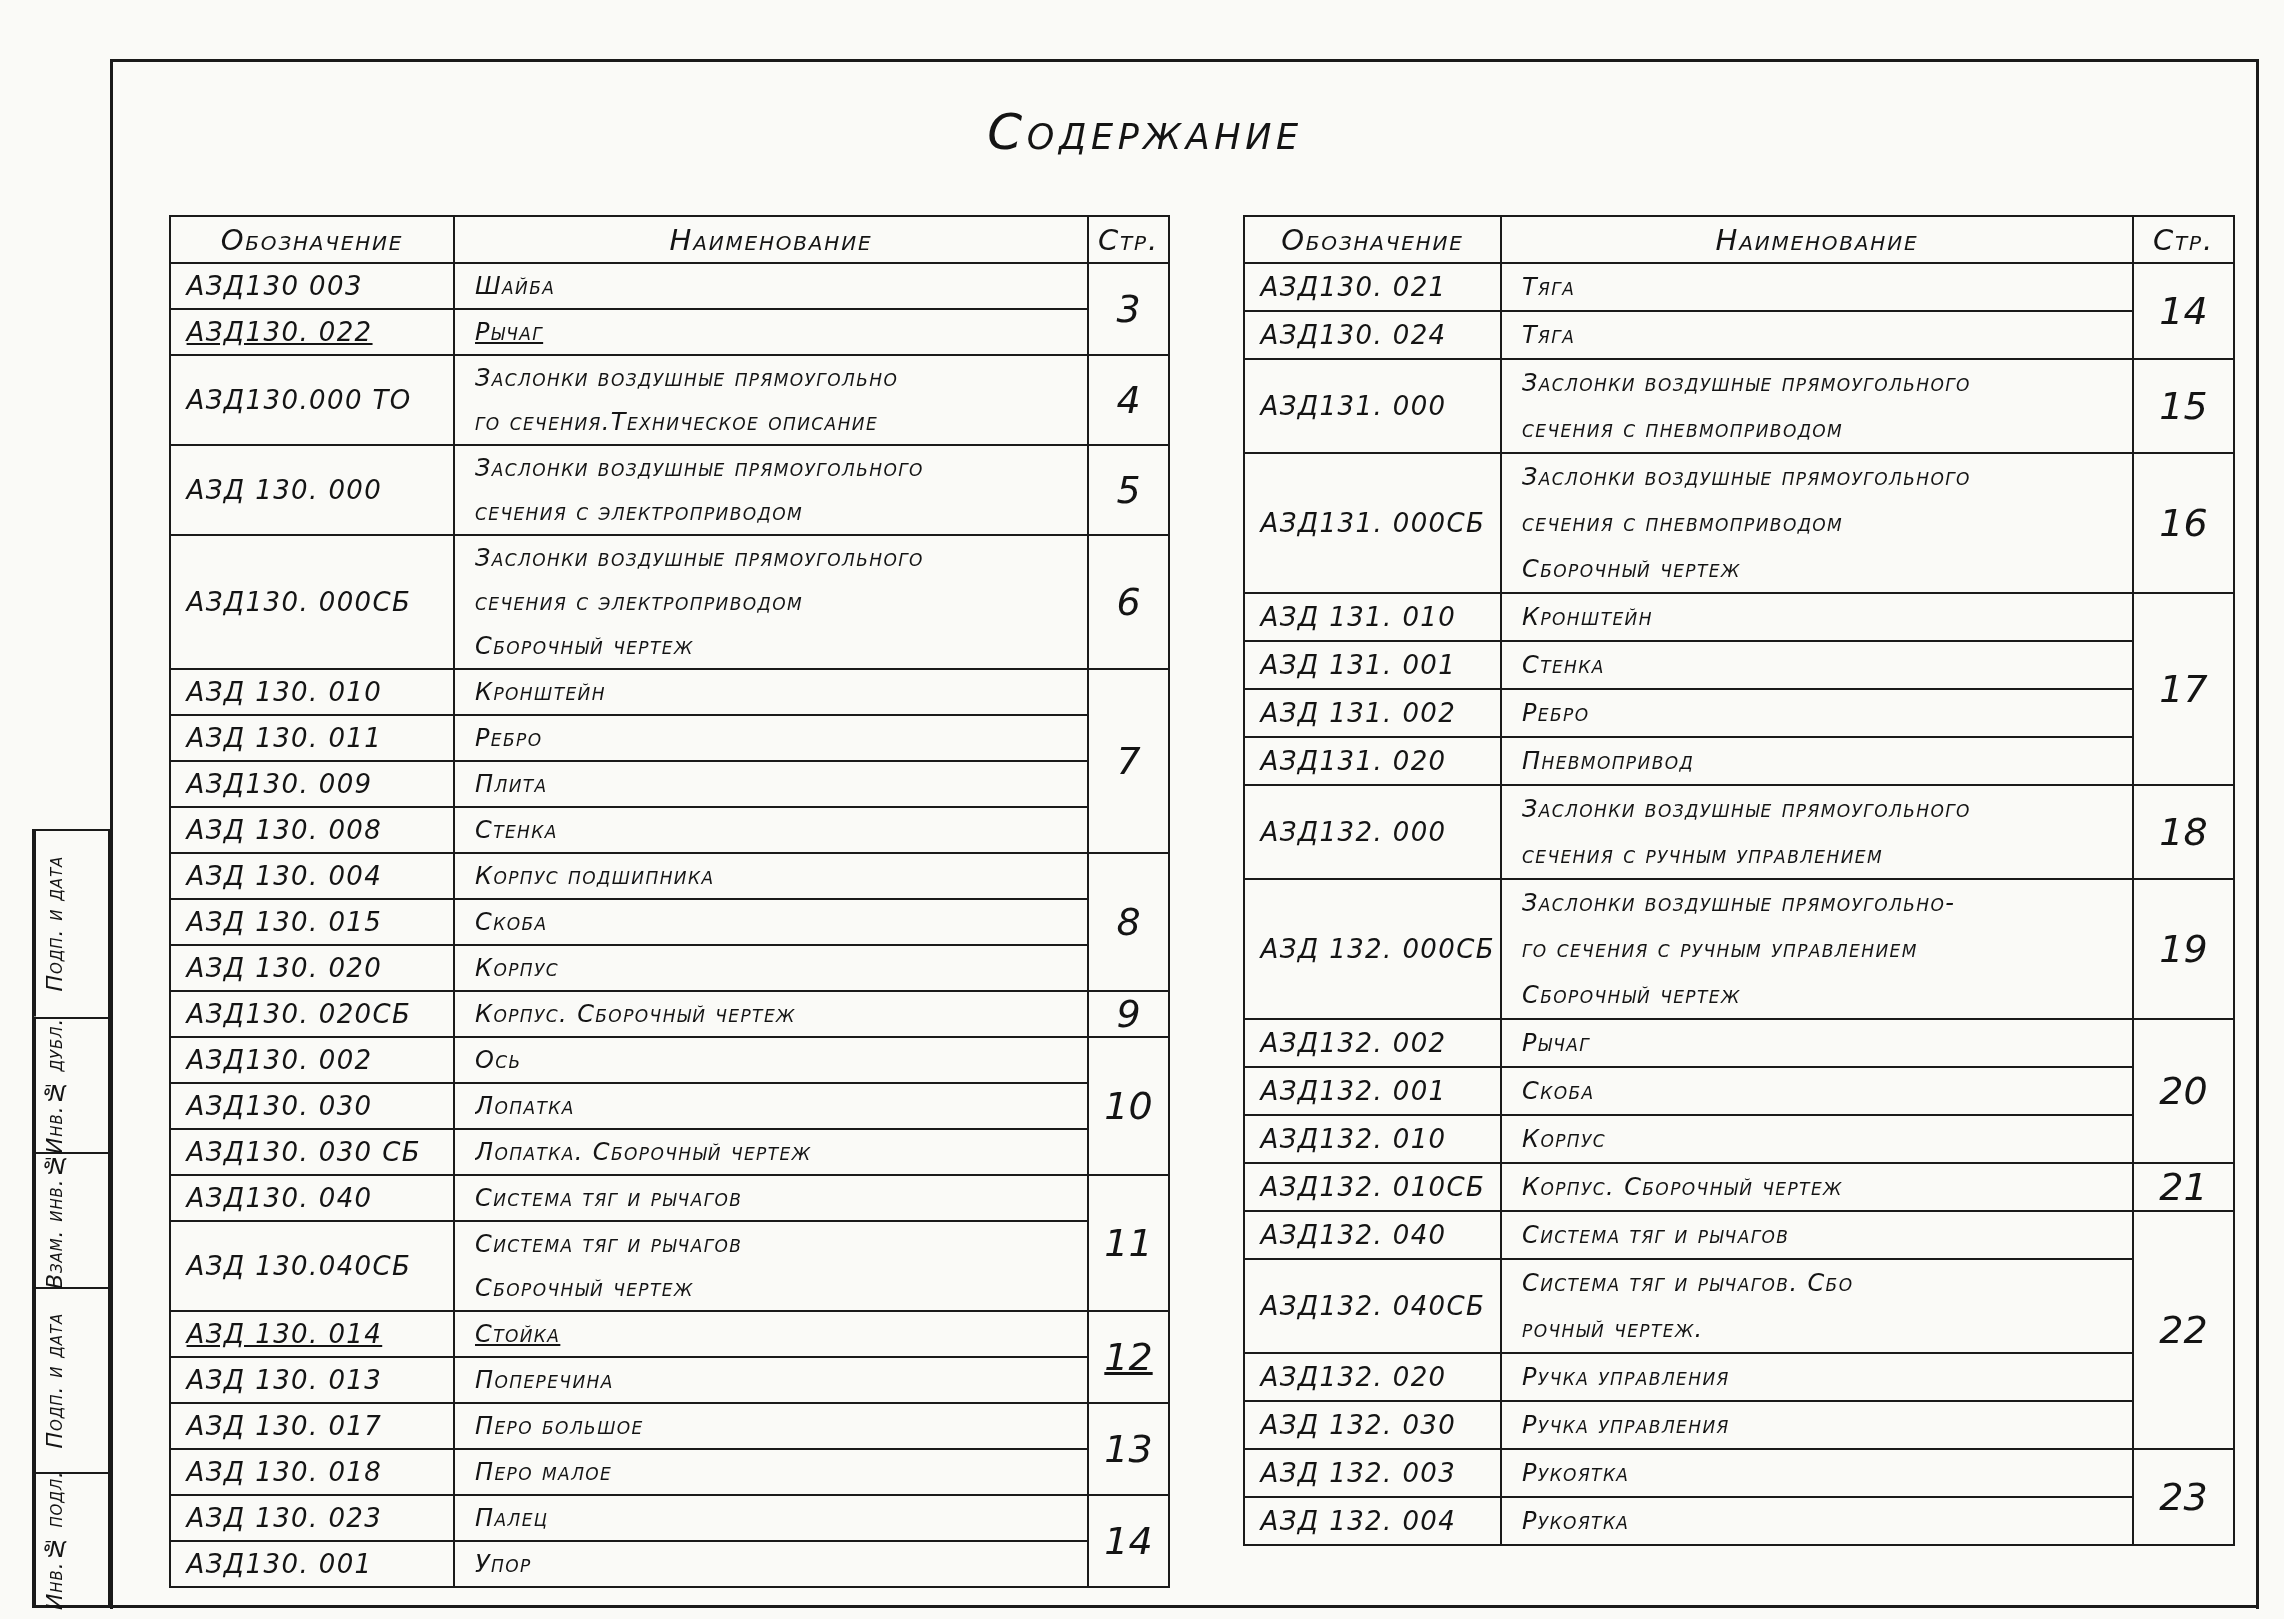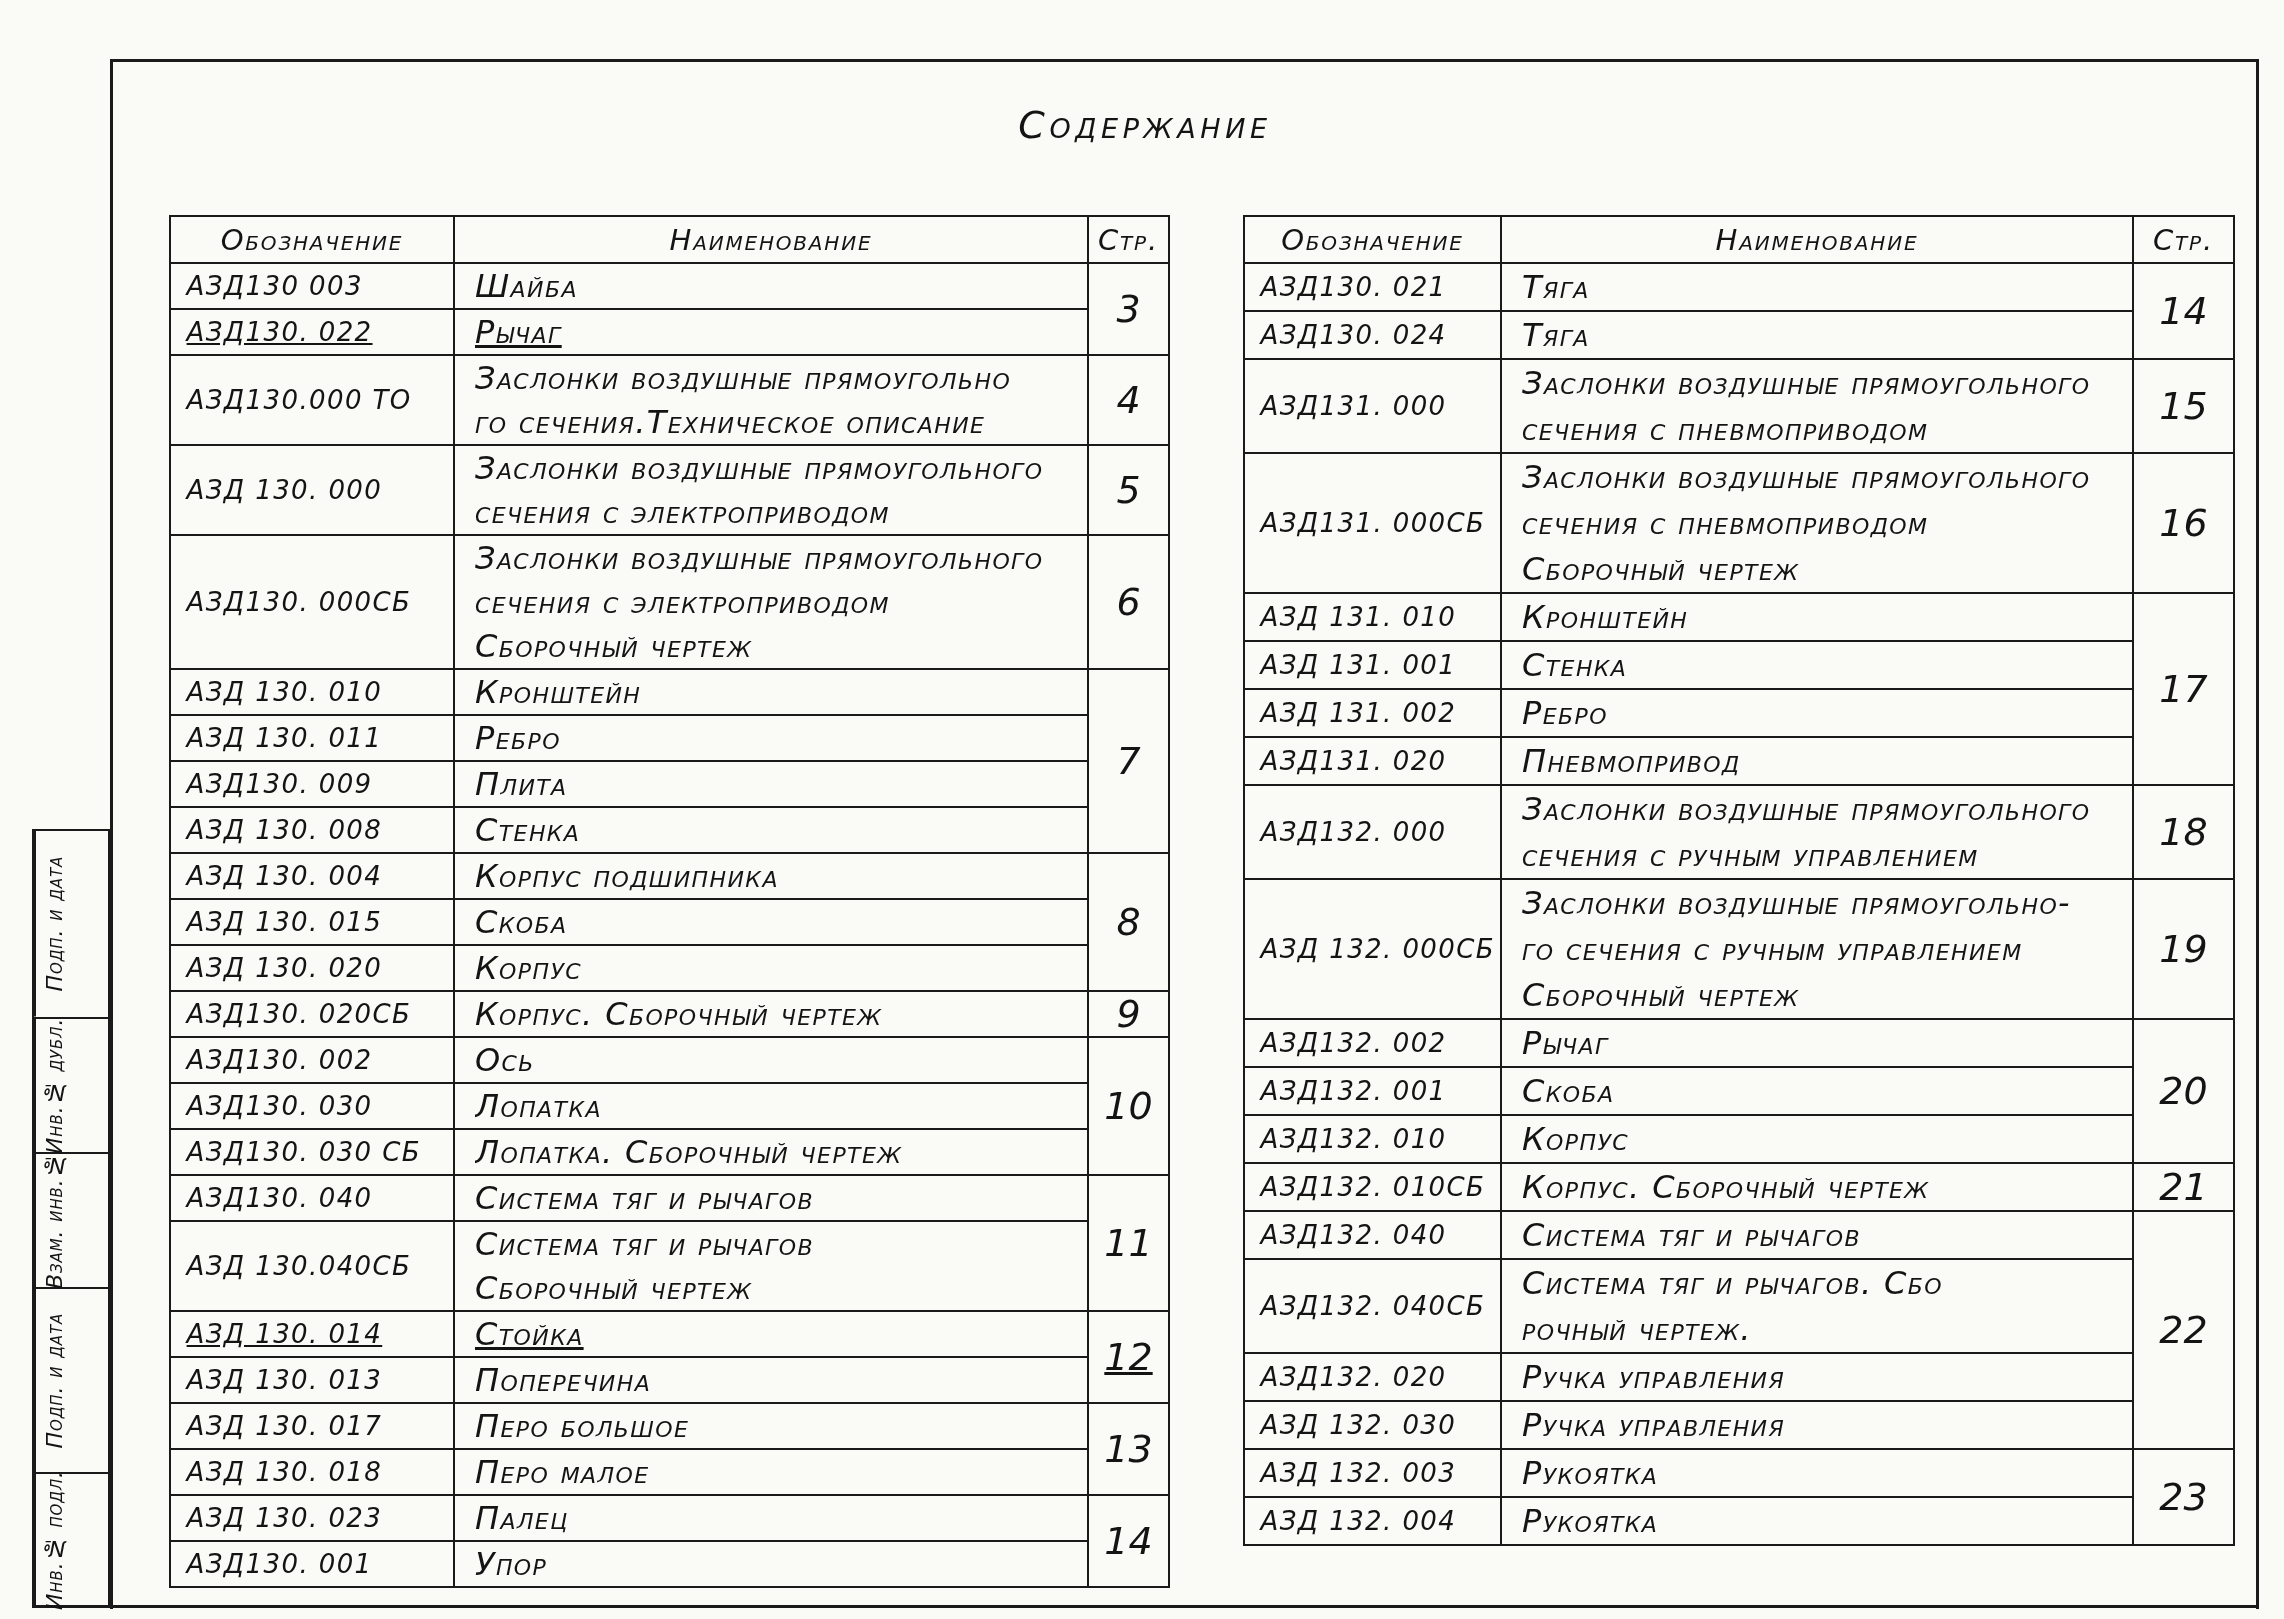--- a/index.html
+++ b/index.html
@@ -5,21 +5,21 @@
   html,body{margin:0;padding:0;}
   body{
     width:2284px;height:1620px;position:relative;overflow:hidden;
     background:#fafaf7;color:#141414;
     font-family:"DejaVu Sans","Liberation Sans",sans-serif;
     font-style:italic;
   }
   .line{position:absolute;background:#1a1a1a;}
   #title{
     position:absolute;left:939px;top:103px;width:412px;height:64px;
-    text-align:center;font-size:38px;font-variant:small-caps;
+    text-align:center;font-size:50px;font-variant:small-caps;
     letter-spacing:4.6px;white-space:nowrap;
   }
   table{
     position:absolute;border-collapse:collapse;table-layout:fixed;
     background:transparent;
   }
   #t-left{left:169px;top:215px;width:999px;}
   #t-right{left:1243px;top:215px;width:990px;}
   th,td{
     border:2.7px solid #1a1a1a;padding:0;vertical-align:middle;
@@ -29,21 +29,21 @@
   th{
     font-size:29px;font-weight:normal;font-style:italic;
     font-variant:small-caps;letter-spacing:1.8px;text-align:center;white-space:nowrap;
   }
   td.code{
     font-size:26px;letter-spacing:1.4px;text-align:left;
     padding-left:15.6px;white-space:nowrap;
   }
   td.name{padding-left:20px;}
   .nline{
-    font-size:32px;font-variant:small-caps;letter-spacing:1.4px;
+    font-size:24px;font-variant:small-caps;letter-spacing:1.4px;
     white-space:nowrap;overflow:hidden;
   }
   td.pagecell{
     font-size:38px;text-align:center;font-variant:small-caps;
   }
   #sidebar{
     position:absolute;left:32px;top:829px;width:78px;height:779px;
     border:2.7px solid #1a1a1a;box-sizing:border-box;
     display:flex;flex-direction:column;
   }

